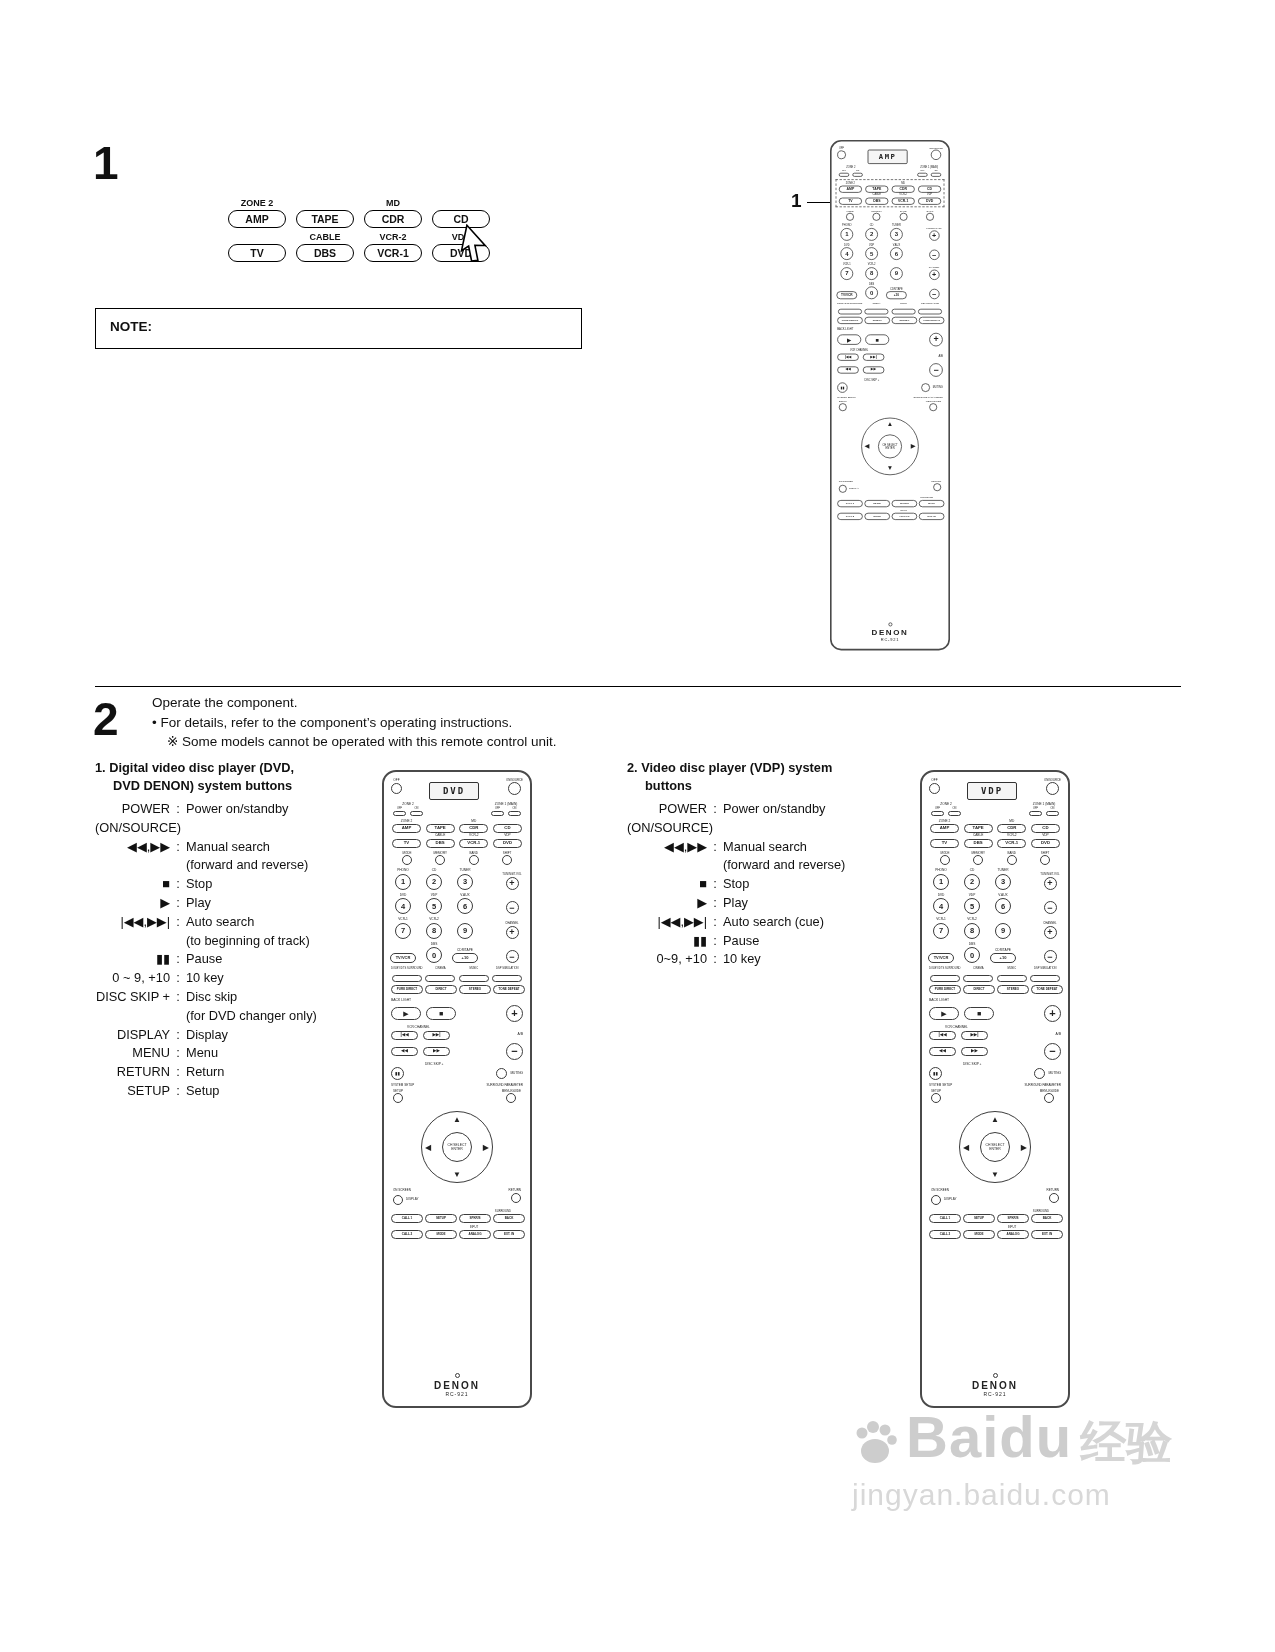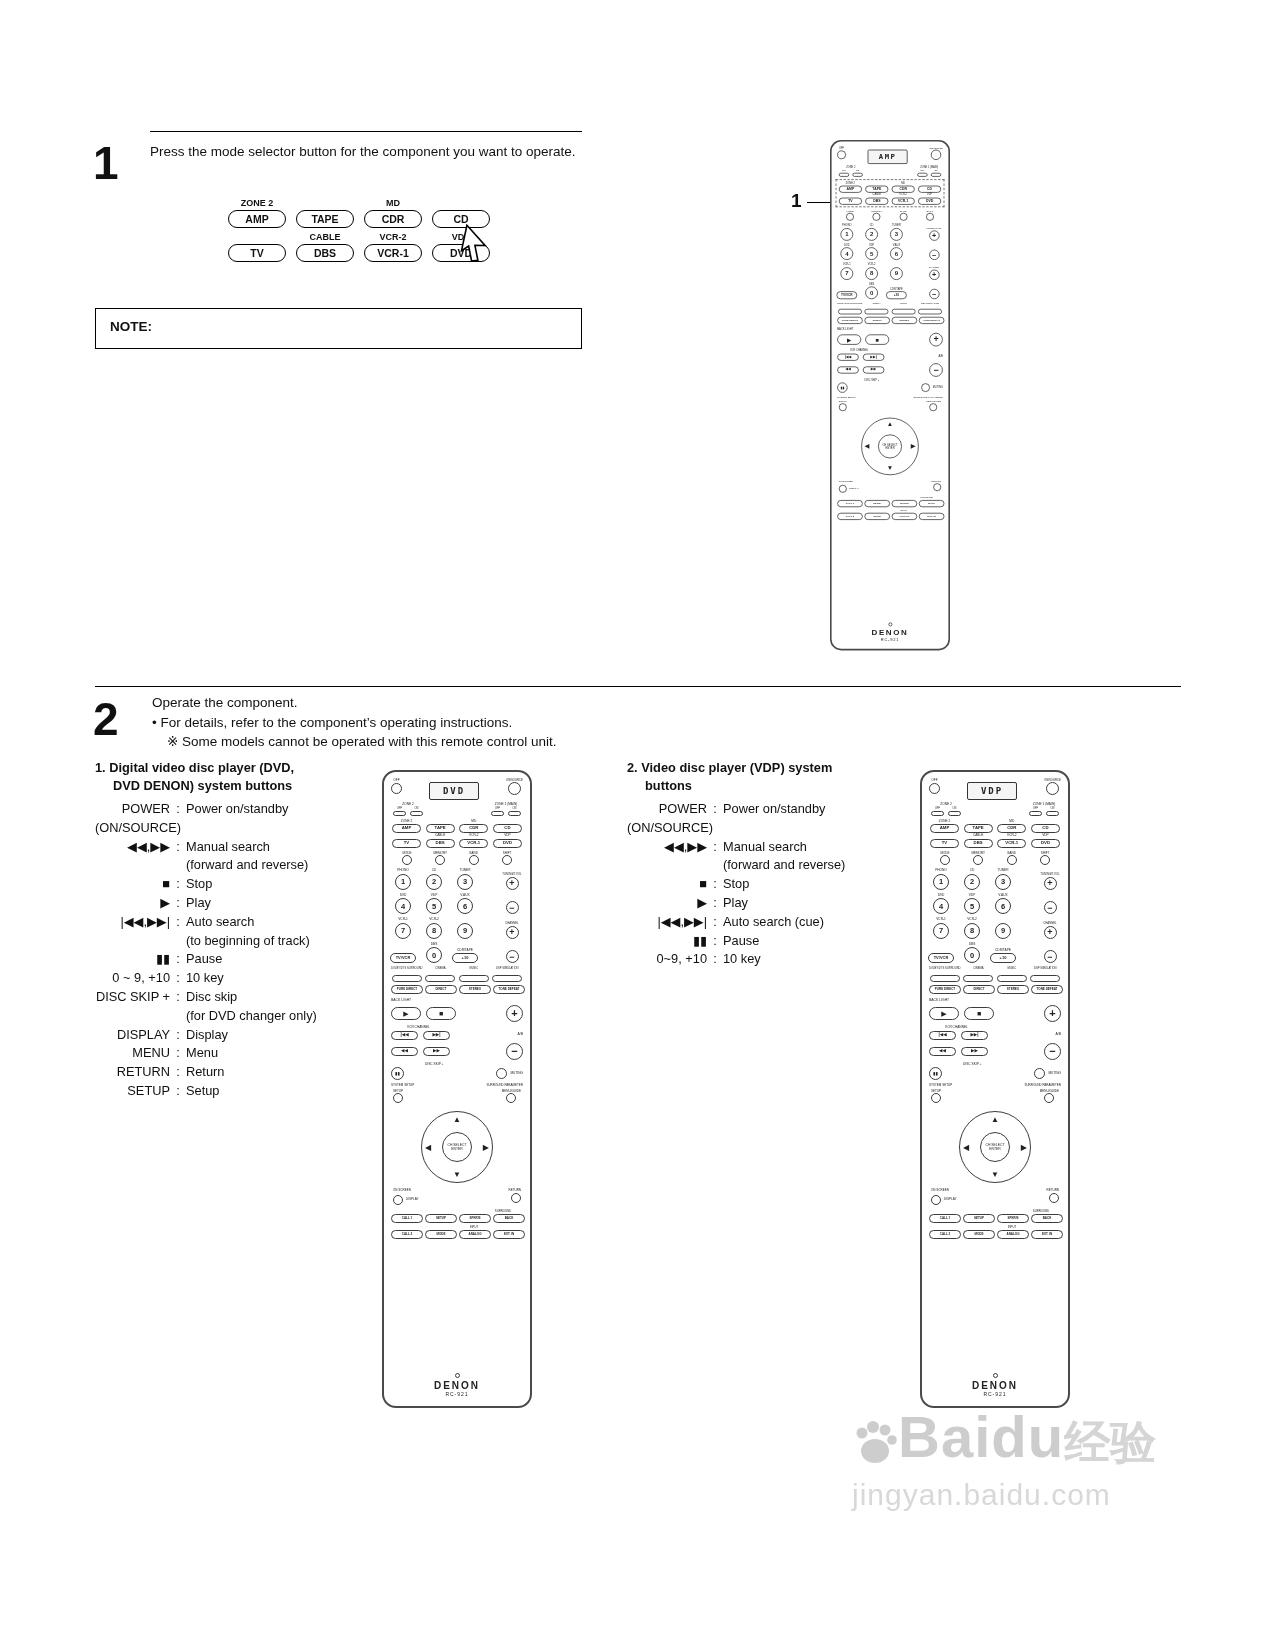--- a/index.html
+++ b/index.html
@@ -64,33 +64,32 @@
   .rc{border:1px solid #3c3c3c;border-radius:50%;display:flex;align-items:center;justify-content:center;
       font-weight:bold;background:#fff;flex:none;box-sizing:border-box}
   .ro{border:1px solid #3c3c3c;border-radius:7px;display:flex;align-items:center;justify-content:center;
       font-weight:bold;background:#fff;flex:none;text-align:center;line-height:1;box-sizing:border-box}
   .rt{color:#222;text-align:center;line-height:1.15}
   .rdisp{width:48px;height:16px;border:1px solid #333;border-radius:2px;display:flex;align-items:center;
          justify-content:center;font-family:"DejaVu Sans Mono",monospace;font-size:9px;letter-spacing:2px;
          background:#f5f5f5;font-weight:bold}
 
   .watermark{position:absolute;left:852px;top:1408px;color:#cdcdcd;z-index:0}
-  .wm-line1{display:flex;align-items:flex-end;gap:0;font-weight:bold}
+  .wm-line1{display:flex;align-items:flex-end;gap:8px;font-weight:bold}
   .wm-brand{font-size:58px;line-height:1;letter-spacing:1px}
   .wm-cn{font-size:46px;line-height:1.05;color:#d5d5d5}
   .wm-url{font-size:30px;margin-top:12px;color:#d8d8d8;letter-spacing:1px}
 </style>
 </head>
 <body>
 
 <div id="page">
 
 
   <div class="step-num step1-num">1</div>
-  <div class="step1-text">Press the mode selector button for the component you want to operate.</div>
 
   <div id="mode-diagram">
     <div id="mode-diagram-rows">
         <div class="md-labels">
           <div class="md-cell"><span class="md-lbl">ZONE 2</span></div>
           <div class="md-cell"><span class="md-lbl"></span></div>
           <div class="md-cell"><span class="md-lbl">MD</span></div>
           <div class="md-cell"><span class="md-lbl"></span></div>
         </div>
    <div class="md-buttons">

